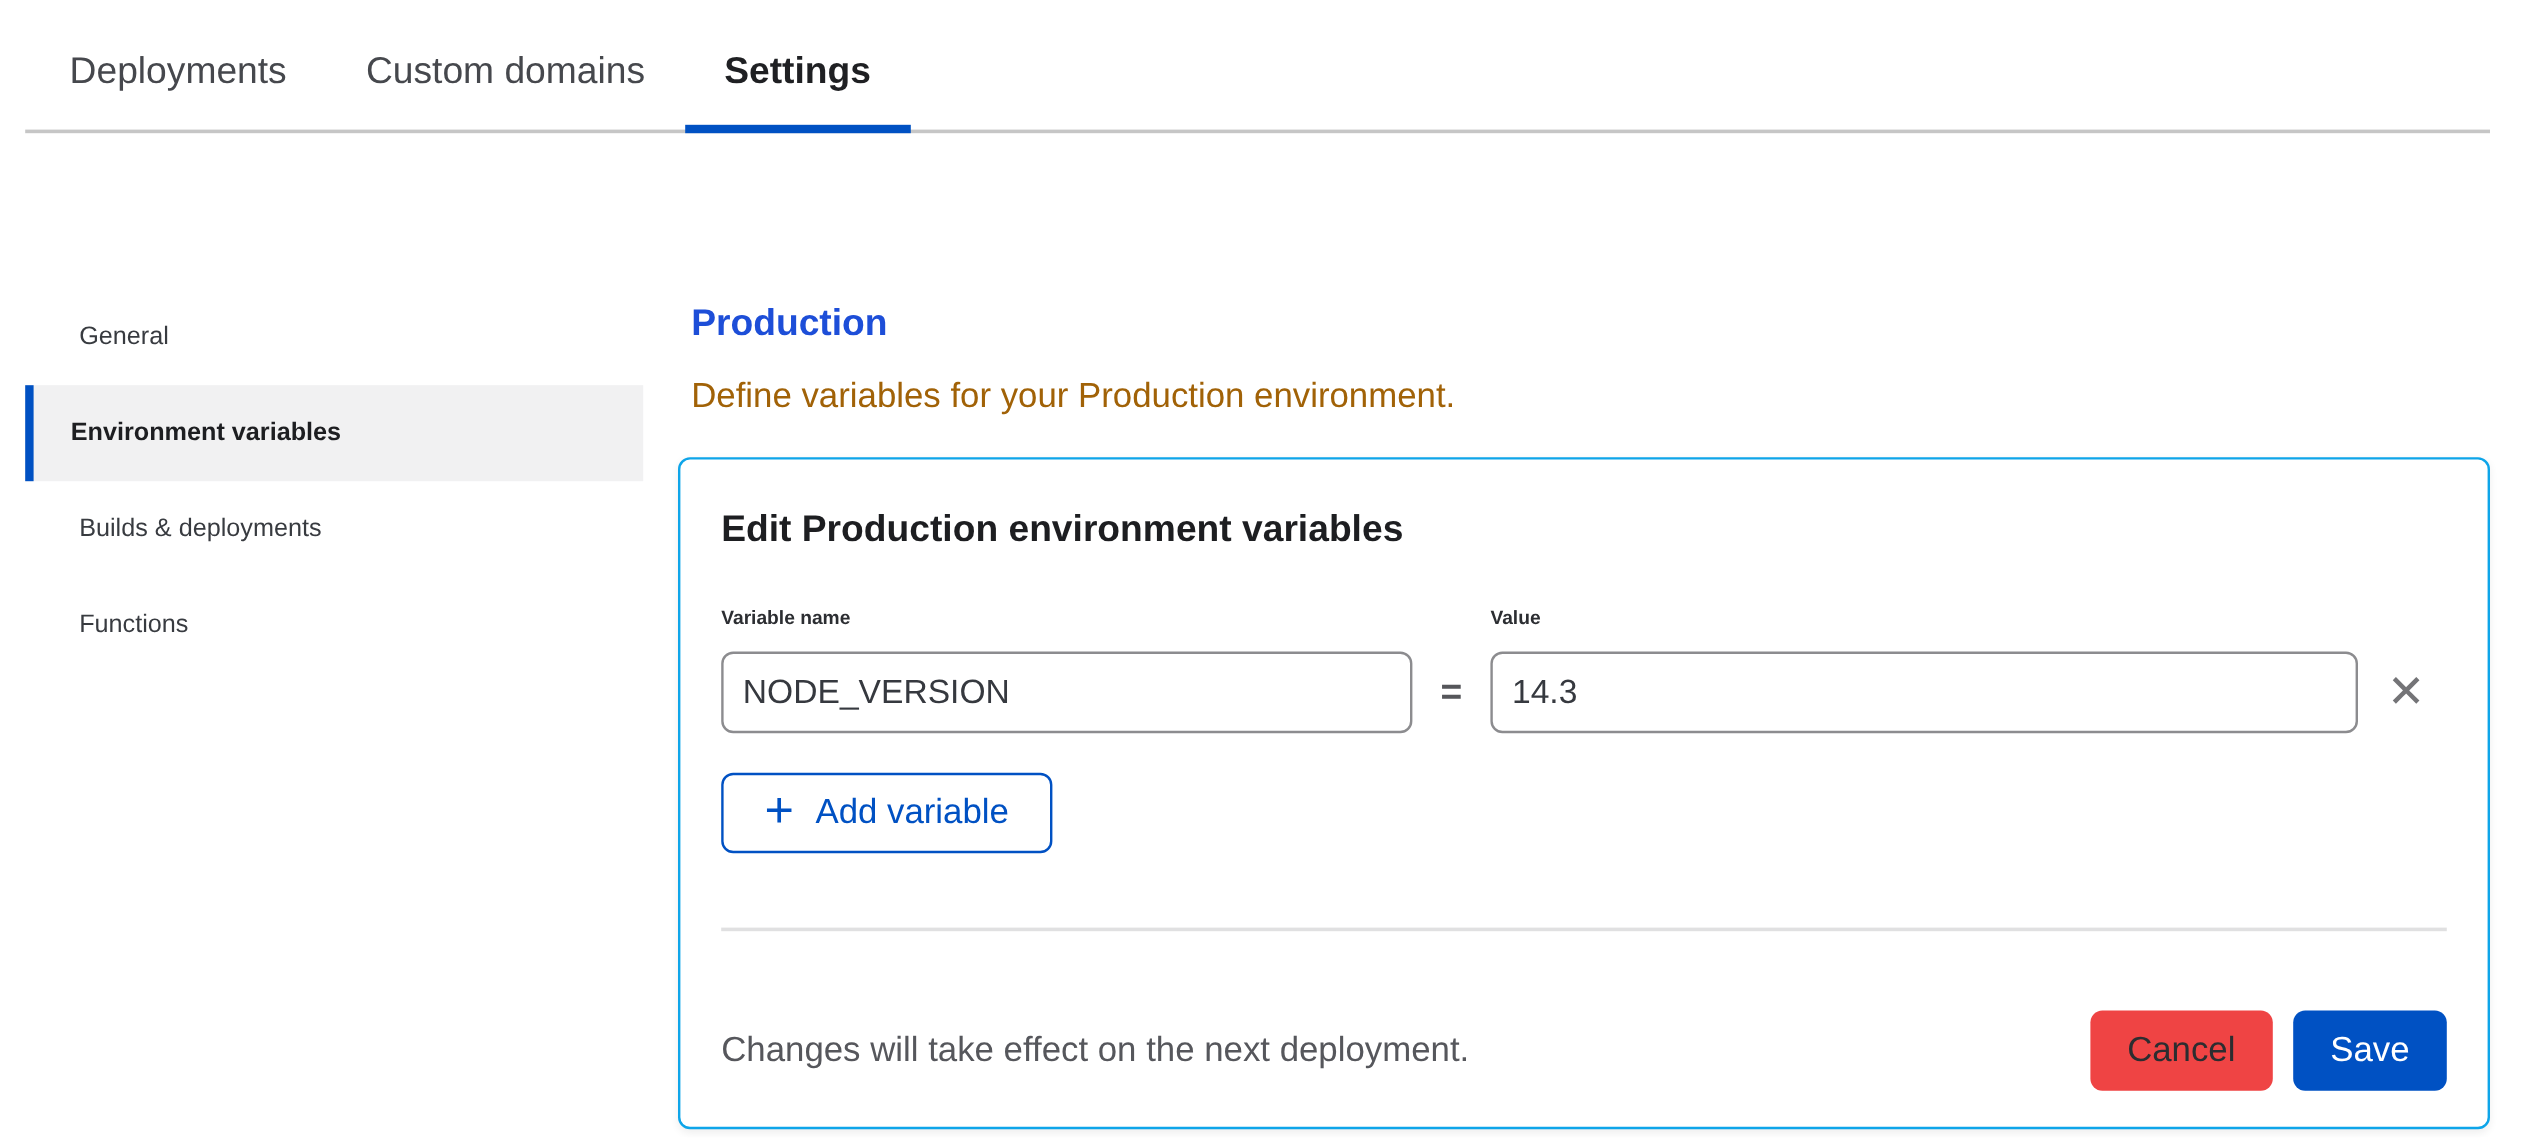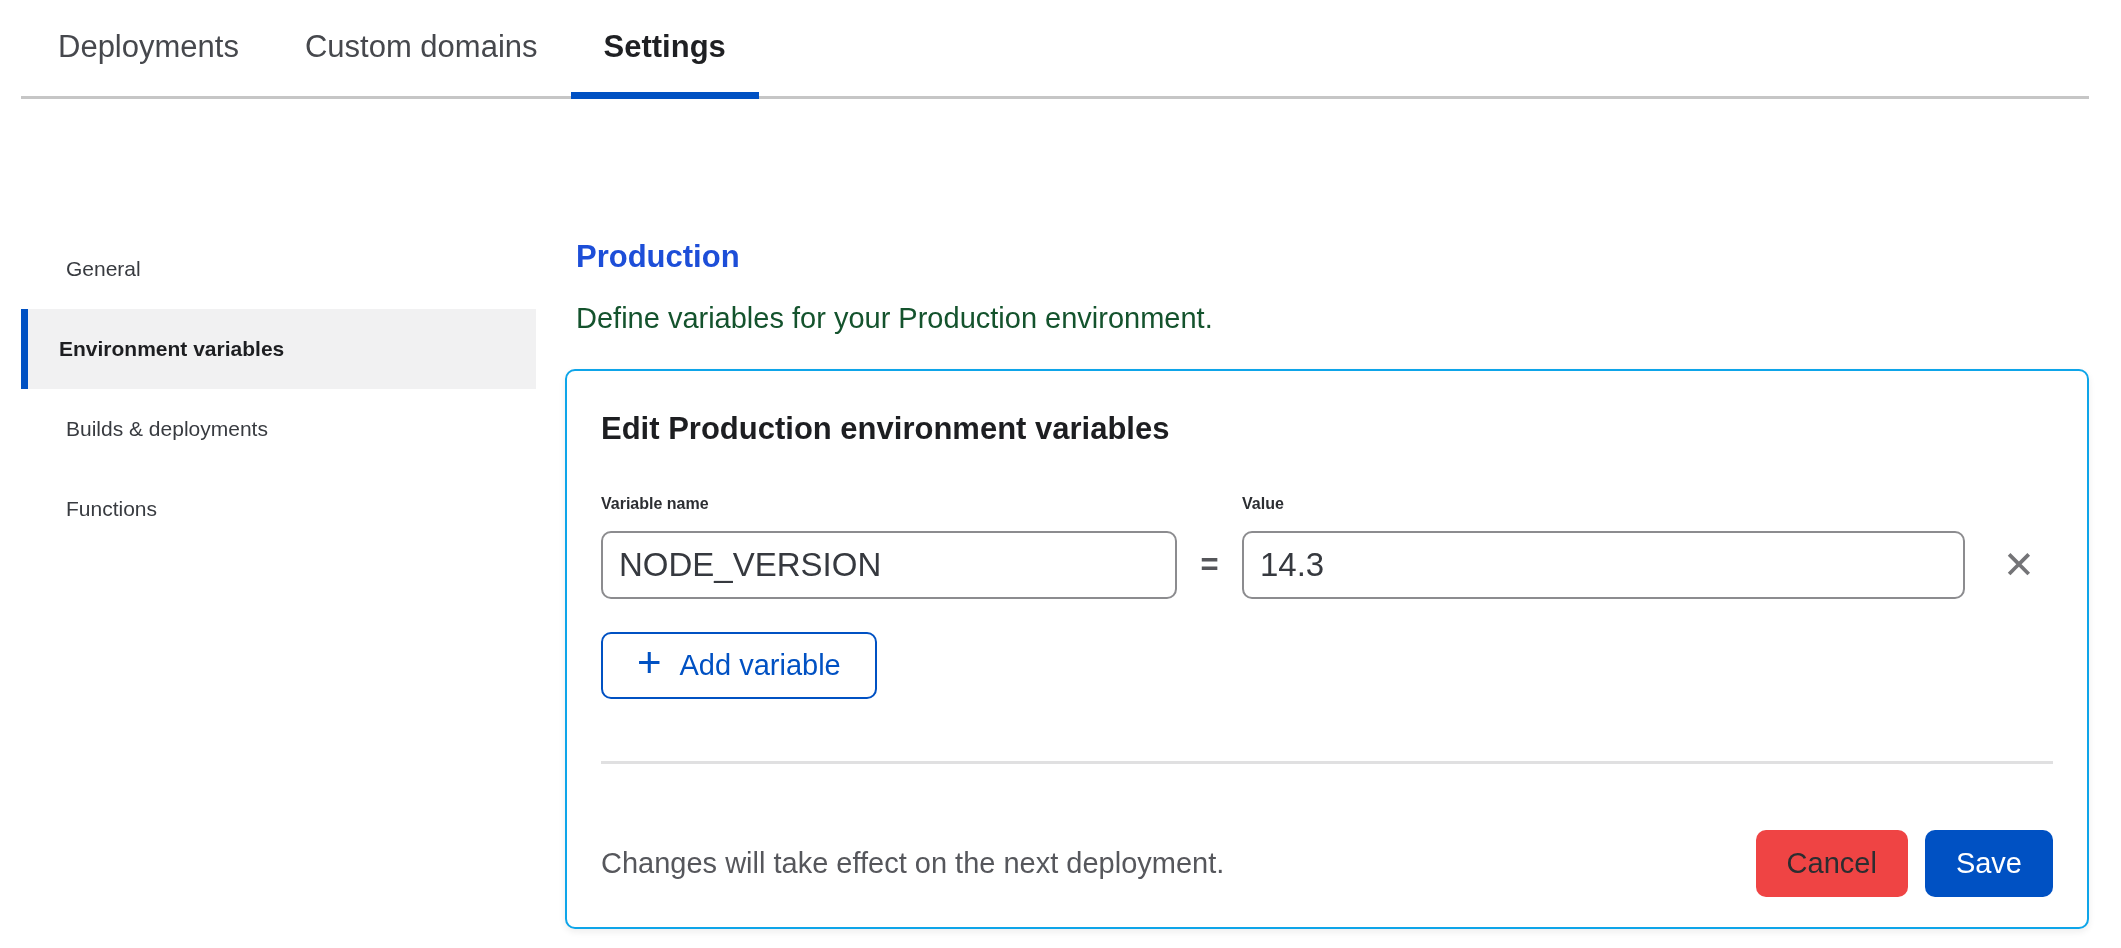--- a/index.html
+++ b/index.html
@@ -4,21 +4,21 @@
 <style>
   * { box-sizing: border-box; }
   html, body { margin: 0; padding: 0; }
   body {
     width: 2121px; height: 948px;
     background: #ffffff;
     font-family: "Liberation Sans", sans-serif;
     color: #36393f;
     overflow: hidden;
   }
-  .container { padding-left: 21px; padding-right: 32px; }
+  .container { padding-left: 21px; padding-right: 46px; margin-top: 12px; }
 
   
   .tabbar {
     display: flex;
     align-items: stretch;
     border-bottom: 3px solid #c6c6c6;
     padding-left: 4px;
   }
   .tab {
     position: relative;
@@ -61,21 +61,21 @@
 
   .main { flex: 1; margin-left: 29px; min-width: 0; }
   .section-title {
     margin: 10px 0 0 11px;
     font-size: 31px; line-height: 36px;
     font-weight: 700; color: #1d4ed8;
   }
   .section-desc {
     margin: 26px 0 0 11px;
     font-size: 29px; line-height: 34px;
-    color: #14532d;
+    color: #a16207;
   }
 
   
   .card {
     margin-top: 34px;
     border: 2px solid #0ea5e9;
     border-radius: 10px;
     padding: 40px 34px 30px 34px;
     background: #fff;
     box-shadow: 0 3px 7px rgba(0,0,0,0.07);
@@ -95,21 +95,21 @@
     font-size: 16px; line-height: 30px;
     font-weight: 700; color: #2c2e32;
     margin-bottom: 12px;
   }
   .text-input {
     width: 100%; height: 68px;
     border: 2px solid #8c8c8f;
     border-radius: 10px;
     padding: 0 16px;
     font-family: "Liberation Sans", sans-serif;
-    font-size: 33px; color: #36393f;
+    font-size: 28px; color: #36393f;
     background: #fff;
     outline: none;
   }
   .eq {
     width: 65px; height: 68px; flex: none;
     align-self: flex-end;
     display: flex; align-items: center; justify-content: center;
     font-size: 31px; font-weight: 600; color: #55565a;
   }
   .remove-btn {

